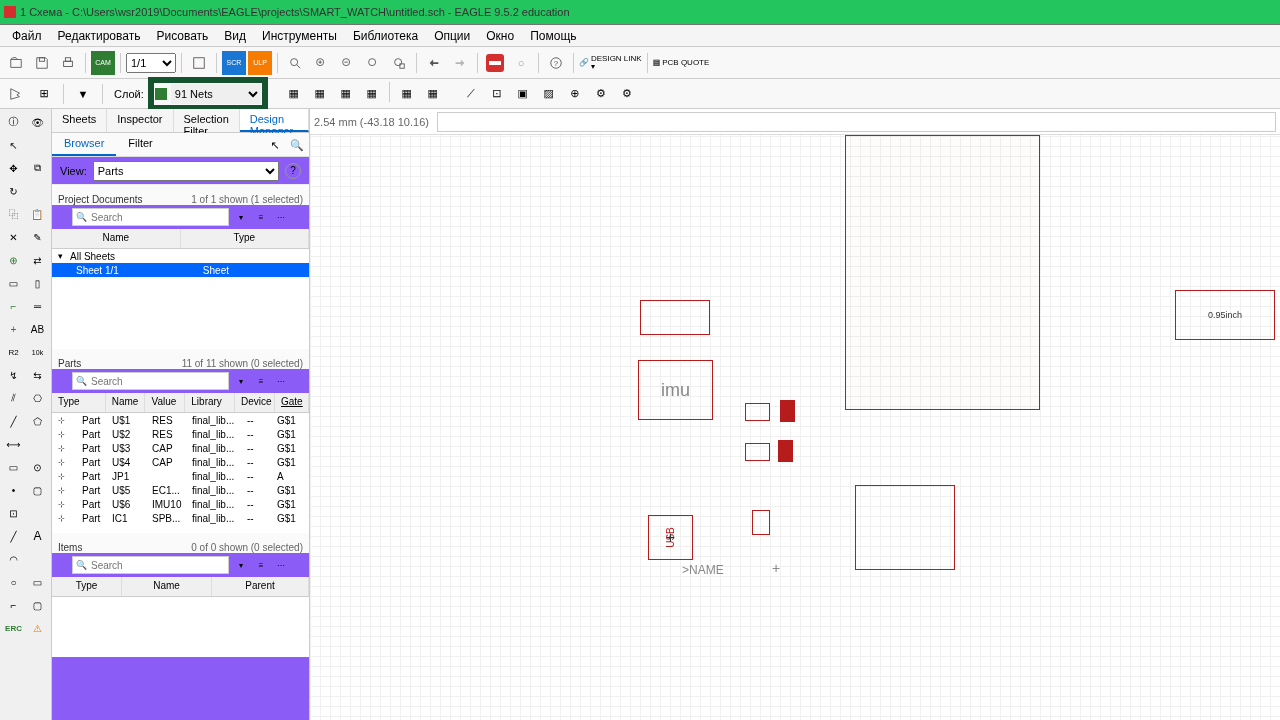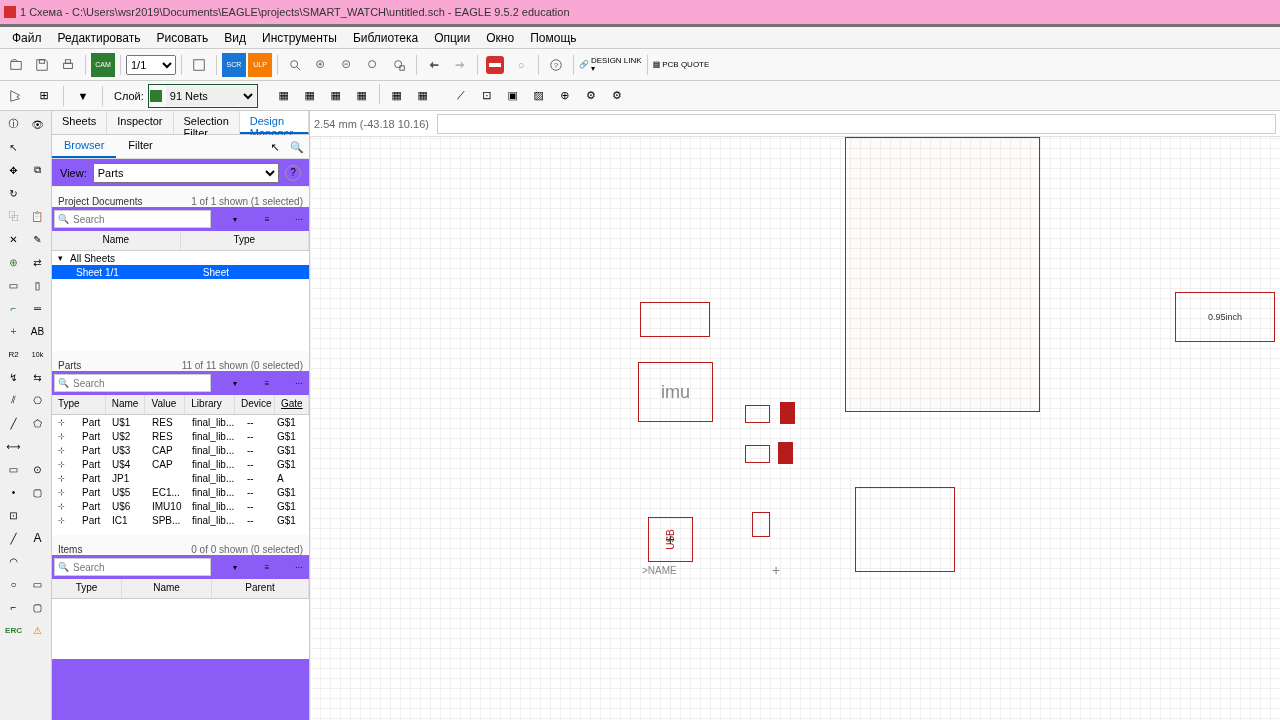--- a/index.html
+++ b/index.html
@@ -1,18 +1,18 @@
 <!DOCTYPE html>
 <html><head>
 <meta charset="utf-8">
 <style>
 * { margin: 0; padding: 0; box-sizing: border-box; font-family: Arial, sans-serif; }
 body { width: 1280px; height: 720px; overflow: hidden; background: #f0f0f0; font-size: 11px; }
 
-.titlebar { height: 18px; background: #f9a8d4; display: flex; align-items: center; padding: 12px 4px; border-bottom: 3px solid #737373; }
+.titlebar { height: 18px; background: #22c55e; display: flex; align-items: center; padding: 12px 4px; border-bottom: 1px solid #737373; }
 .titlebar-icon { width: 12px; height: 12px; background: #d32f2f; margin-right: 4px; }
 .titlebar-text { font-size: 11px; color: #333; }
 
 .menubar { height: 22px; background: #f5f5f5; display: flex; align-items: center; padding: 0 4px; border-bottom: 1px solid #ccc; }
 .menu-item { padding: 2px 8px; cursor: pointer; font-size: 12px; }
 
 .toolbar { height: 32px; background: #f8f8f8; display: flex; align-items: center; padding: 0 4px; border-bottom: 1px solid #ccc; gap: 2px; }
 .tool-btn { width: 24px; height: 24px; display: flex; align-items: center; justify-content: center; cursor: pointer; border: 1px solid transparent; }
 .tool-sep { width: 1px; height: 20px; background: #ccc; margin: 0 3px; }
 .page-select { width: 50px; height: 20px; font-size: 11px; }
@@ -38,21 +38,21 @@
 .sub-tab-icons { margin-left: auto; display: flex; gap: 2px; padding: 2px; }
 .sub-icon { width: 20px; height: 20px; display: flex; align-items: center; justify-content: center; cursor: pointer; }
 
 .view-row { height: 28px; display: flex; align-items: center; padding: 0 8px; gap: 6px; border-bottom: 1px solid #eee; }
 .view-select { flex: 1; height: 20px; font-size: 11px; }
 .help-icon { width: 16px; height: 16px; border: 1px solid #999; border-radius: 50%; display: flex; align-items: center; justify-content: center; font-size: 10px; cursor: pointer; }
 
 .section-header { height: 20px; display: flex; align-items: flex-end; padding: 0 6px; font-size: 10px; color: #333; background: #fafafa; }
 .section-header .count { margin-left: auto; color: #666; }
 
-.search-row { height: 24px; display: flex; align-items: center; padding: 0 2px; gap: 16px; }
+.search-row { height: 24px; display: flex; align-items: center; padding: 0 20px; gap: 4px; }
 .search-box { flex: 1; position: relative; display: flex; align-items: center; }
 .search-box::before { content: "🔍"; position: absolute; left: 4px; font-size: 9px; color: #999; }
 .search-box input { padding-left: 18px; width: 100%; height: 18px; font-size: 10px; border: 1px solid #ccc; }
 .dropdown-icon { width: 16px; height: 16px; cursor: pointer; display: flex; align-items: center; justify-content: center; font-size: 8px; }
 
 .tree-header { height: 20px; display: flex; background: #f0f0f0; border-bottom: 1px solid #ccc; font-size: 10px; }
 .tree-header > div { padding: 3px 6px; border-right: 1px solid #ddd; }
 .col-name { flex: 1; }
 
 .tree-body { overflow-y: auto; background: #fff; }
@@ -213,21 +213,21 @@
   <div class="tool-btn">
       <svg class="icon-svg" viewBox="0 0 16 16">
         <path d="M2 2l10 5-3 2 3 2-10 3z" fill="none" stroke="#555"></path>
       </svg>
     </div>
   <div class="tool-btn">⊞</div>
   <div class="tool-sep"></div>
   <div class="tool-btn">▼</div>
   <div class="tool-sep"></div>
   <span class="layer-label">Слой:</span>
-  <div style="display:flex;align-items:center;border:1px solid #14532d;padding:1px;gap:4px;">
+  <div style="display:flex;align-items:center;border:6px solid #14532d;padding:1px;gap:4px;">
     <div class="layer-color"></div>
     <select class="layer-select" style="border:none;"><option>91 Nets</option></select>
   </div>
   <div style="margin-left:10px;display:flex;gap:2px;">
     <div class="tool-btn">▦</div>
     <div class="tool-btn">▦</div>
     <div class="tool-btn">▦</div>
     <div class="tool-btn">▦</div>
     <div class="tool-sep"></div>
     <div class="tool-btn">▦</div>
@@ -515,21 +515,21 @@
         <span class="big-label">imu</span>
       </div>
       <div class="schematic-part" style="left:435px;top:268px;width:25px;height:18px;"></div>
       <div class="schematic-part" style="left:470px;top:265px;width:15px;height:22px;background:#b71c1c;"></div>
       <div class="schematic-part" style="left:435px;top:308px;width:25px;height:18px;"></div>
       <div class="schematic-part" style="left:468px;top:305px;width:15px;height:22px;background:#b71c1c;"></div>
       <div class="schematic-part" style="left:338px;top:380px;width:45px;height:45px;">
         <span style="font-size:10px;transform:rotate(-90deg);">USB</span>
         <span style="position:absolute;font-size:16px;color:#333;">+</span>
       </div>
-      <div style="position:absolute;left:332px;top:428px;font-size:10px;color:#888;">&gt;NAME</div>
+      <div style="position:absolute;left:340px;top:428px;font-size:12px;color:#888;padding-left:32px;">&gt;NAME</div>
       <div class="schematic-part" style="left:442px;top:375px;width:18px;height:25px;"></div>
       <div style="position:absolute;left:462px;top:425px;font-size:14px;color:#888;">+</div>
 
       <div class="schematic-part" style="left:535px;top:0px;width:195px;height:275px;background:rgba(183,28,28,0.02);"></div>
       <div class="schematic-part" style="left:545px;top:350px;width:100px;height:85px;"></div>
       <div class="schematic-part" style="left:865px;top:155px;width:100px;height:50px;">
         <span style="font-size:9px;color:#333;">0.95inch</span>
       </div>
     </div>
   </div>

